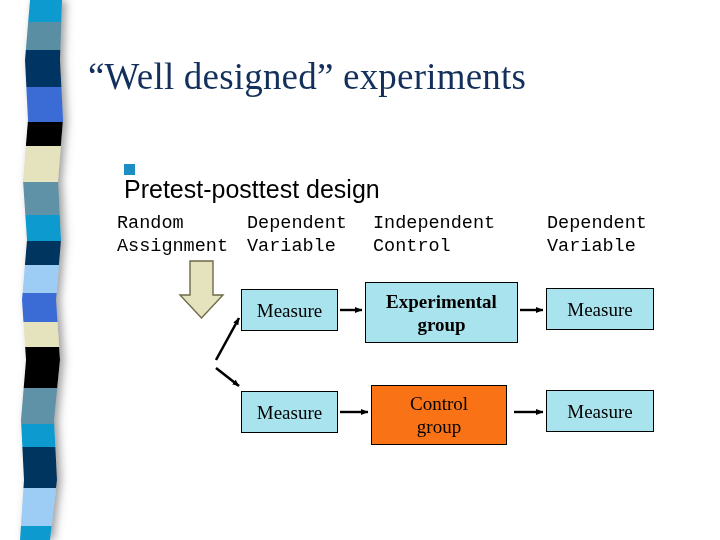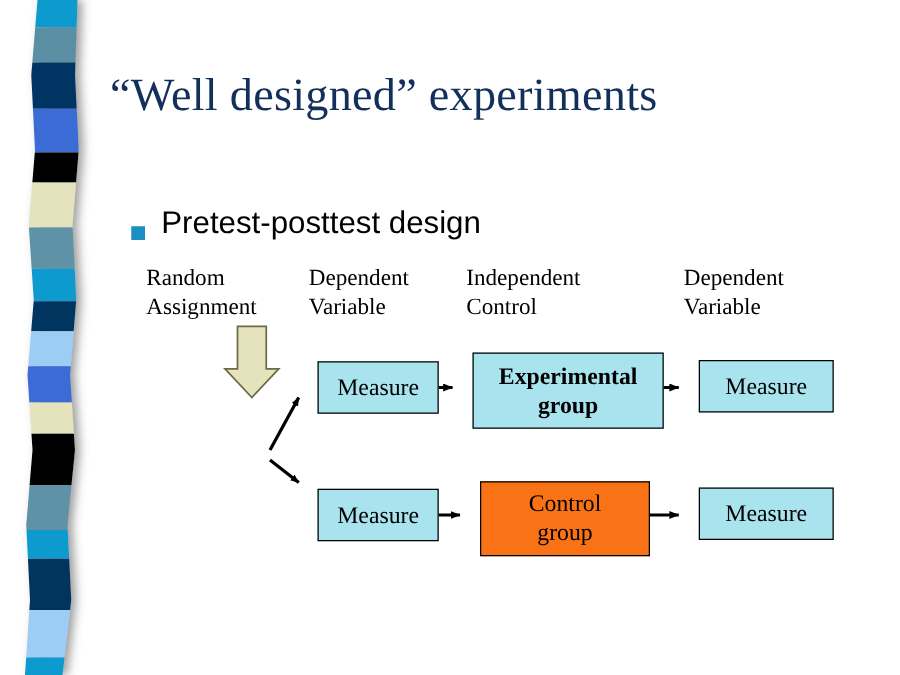--- a/index.html
+++ b/index.html
@@ -35,44 +35,45 @@
     font-size: 37px;
     line-height: 46px;
     color: #13305c;
     letter-spacing: 0.2px;
     white-space: nowrap;
   }
 
   
   #bullet-row {
     position: absolute;
-    left: 105px;
+    left: 124px;
     top: 164px;
     display: flex;
-    align-items: flex-end;
+    align-items: flex-start;
+    flex-direction: column;
   }
   #bullet-square {
     width: 11px;
     height: 11px;
     background: #1b8ec4;
     margin-right: 13px;
     flex: 0 0 auto;
   }
   #bullet-text {
     font-family: "Liberation Sans", sans-serif;
     font-size: 25px;
     line-height: 28px;
     color: #000000;
     white-space: nowrap;
   }
 
   
   .col-head {
     position: absolute;
-    font-family: Liberation Serif, serif;
+    font-family: Liberation Mono, monospace;
     font-size: 18.5px;
     line-height: 23px;
     color: #000000;
     white-space: pre-line;
   }
   #head-random     { left: 117px; top: 212px; }
   #head-dep1       { left: 247px; top: 212px; }
   #head-indep      { left: 373px; top: 212px; }
   #head-dep2       { left: 547px; top: 212px; }
 
@@ -90,21 +91,20 @@
     border: 1.5px solid #000000;
     box-sizing: border-box;
     display: flex;
     align-items: center;
     justify-content: center;
     text-align: center;
     font-family: "Liberation Serif", serif;
     font-size: 19px;
     line-height: 23px;
     color: #000000;
-    margin-left: 13px;
   }
   #node-participants { left: 97px;  top: 341px; width: 118px; height: 46px; }
   #node-measure-1    { left: 241px; top: 289px; width: 97px;  height: 42px; }
   #node-measure-2    { left: 241px; top: 391px; width: 97px;  height: 42px; }
   #node-experimental { left: 365px; top: 282px; width: 153px; height: 61px; font-weight: bold; }
   #node-control      { left: 371px; top: 385px; width: 136px; height: 60px; }
   #node-measure-3    { left: 546px; top: 288px; width: 108px; height: 42px; }
   #node-measure-4    { left: 546px; top: 390px; width: 108px; height: 42px; }
 
   #connectors {

